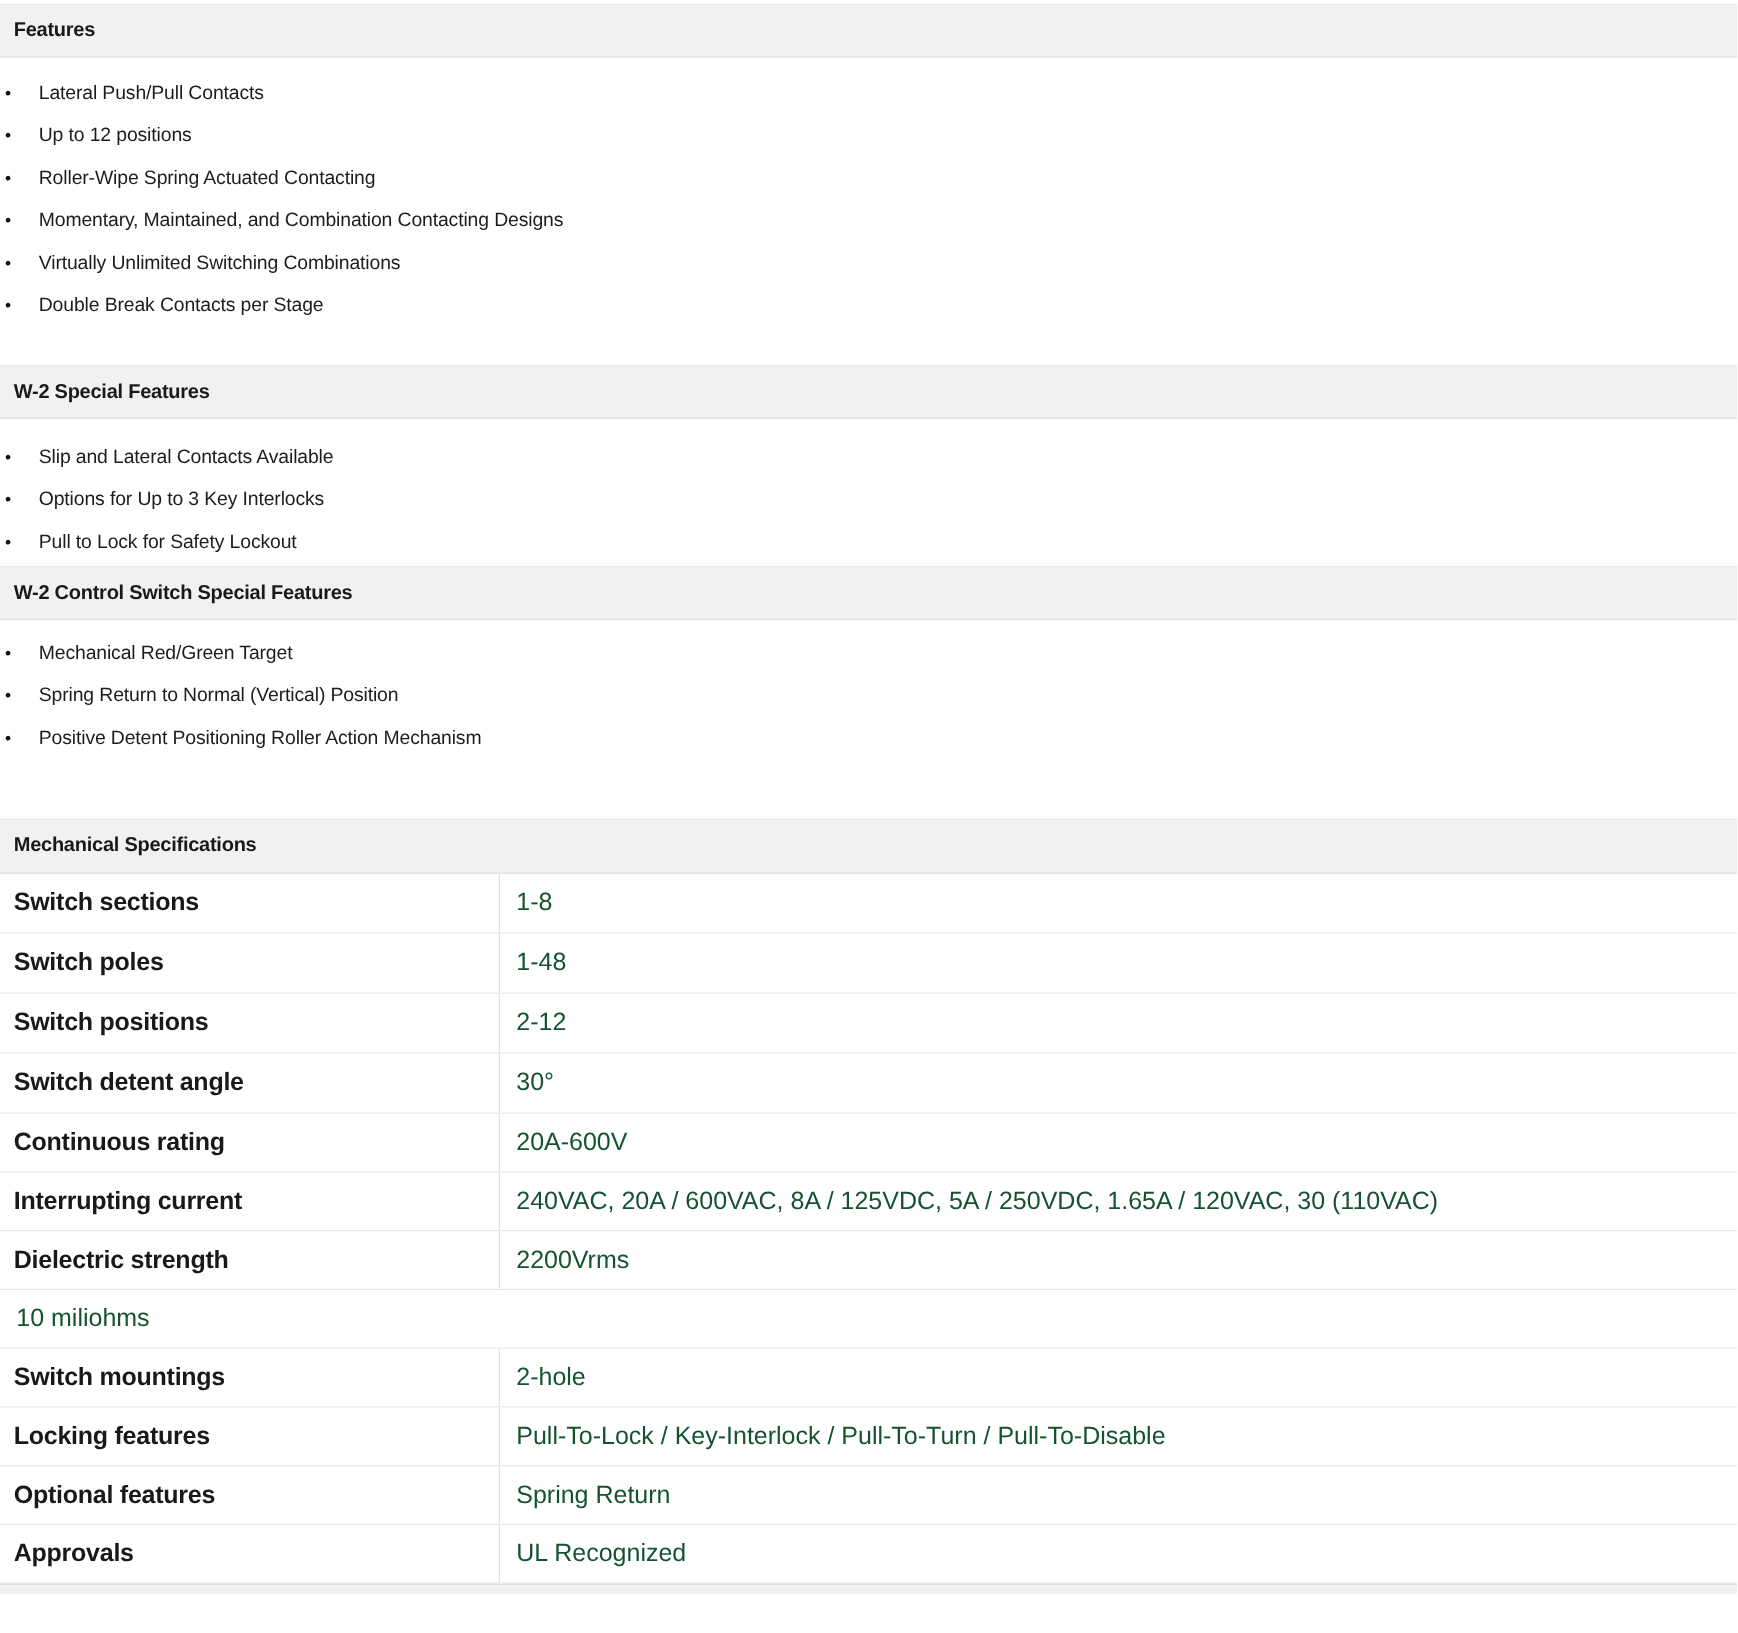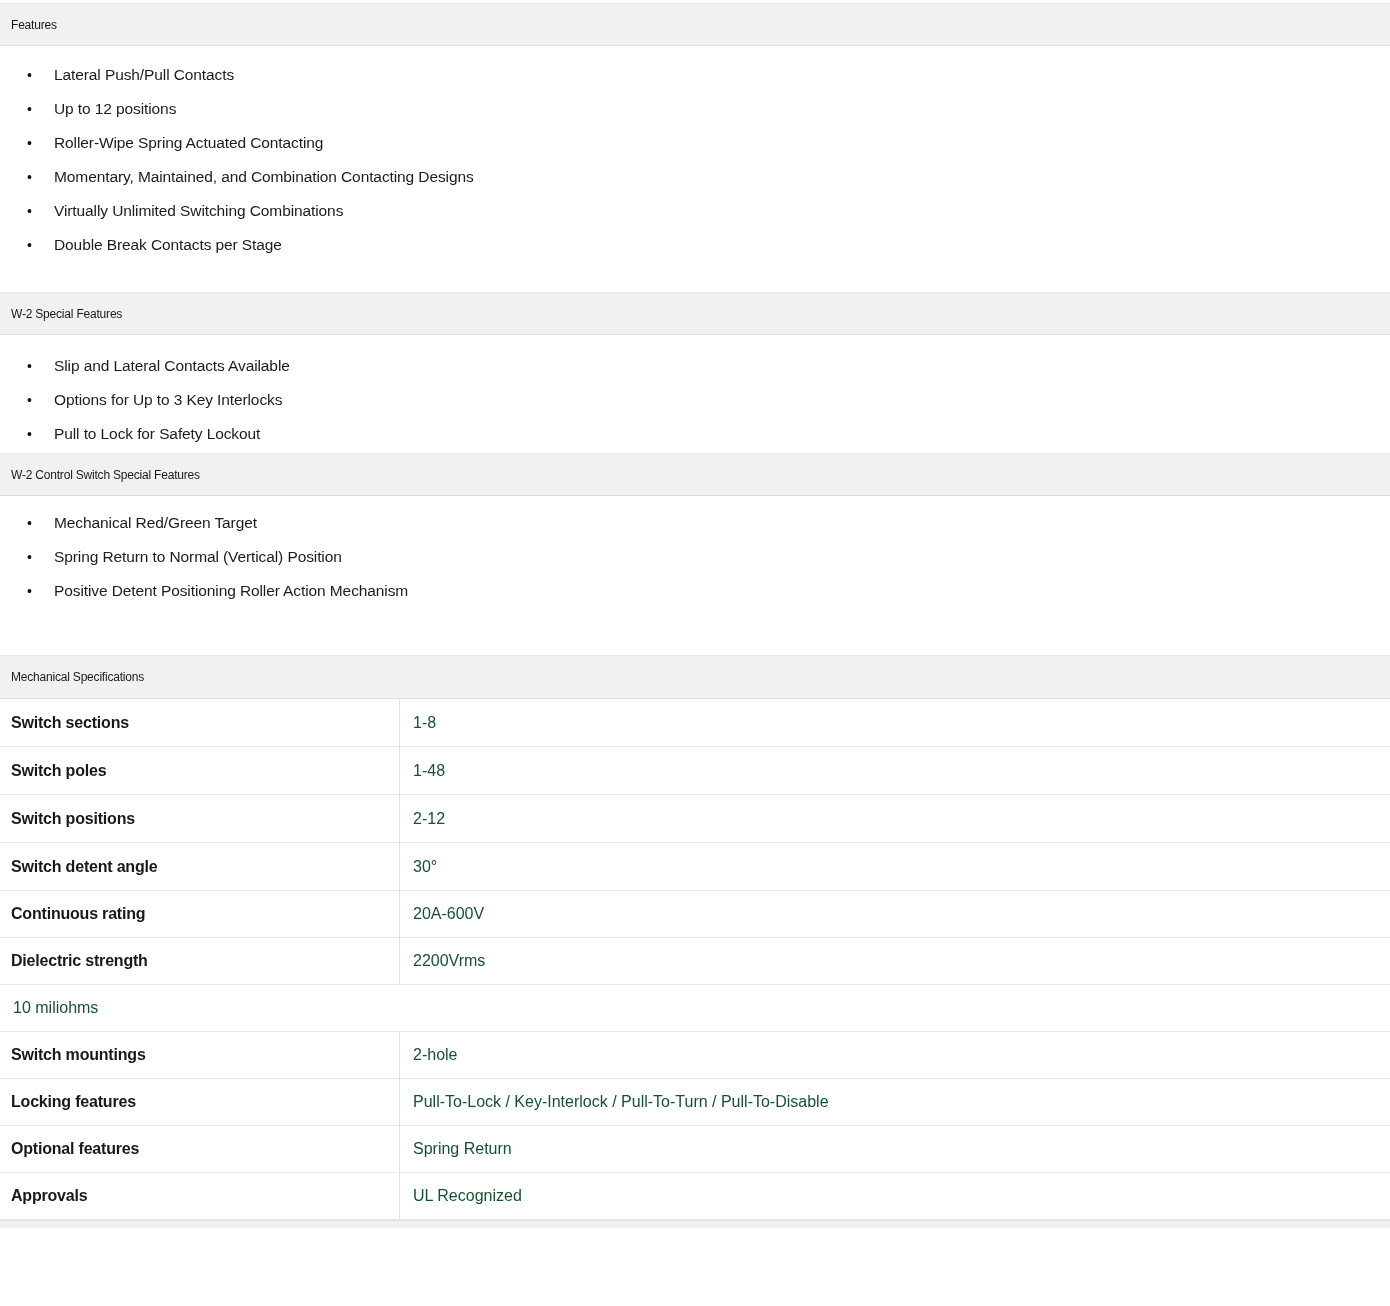--- a/index.html
+++ b/index.html
@@ -17,51 +17,51 @@
   }
   
   .band {
     background: #f1f1f1;
     border-top: 1px solid #e9e9e9;
     border-bottom: 1px solid #dedede;
     height: 43px;
     display: flex;
     align-items: center;
     padding-left: 11px;
-    font-weight: normal;
-    font-size: 12px;
+    font-weight: bold;
+    font-size: 16px;
     letter-spacing: -0.2px;
     color: #191919;
   }
   .band.first { margin-top: 3px; height: 43px; }
   .band.gap-above { margin-top: 21px; height: 44px; }
 
   
   .bullets { padding-top: 12px; }
   .bullets.pb-lg { padding-bottom: 30px; }
   .bullets.pb-sm { padding-bottom: 2px; padding-top: 14px; }
   .bullets.pb-md { padding-bottom: 26px; padding-top: 10px; }
   .bullet-item {
     display: flex;
     align-items: center;
     height: 34px;
-    padding-left: 27px;
+    padding-left: 4px;
     font-size: 15.5px;
     letter-spacing: -0.1px;
   }
   .dot { width: 27px; flex: 0 0 27px; }
   .dot::before { content: "\2022"; font-size: 14px; color: #111; }
 
   
   .spec-row {
     display: flex;
     align-items: stretch;
     height: 48px;
     border-bottom: 1px solid #e8e8e8;
-    font-size: 16px;
+    font-size: 20px;
   }
   .spec-row.h47 { height: 47px; }
   .spec-label {
     width: 400px;
     flex: 0 0 400px;
     padding-left: 11px;
     font-weight: bold;
     letter-spacing: -0.2px;
     border-right: 1px solid #e2e2e2;
     display: flex;
@@ -167,20 +167,24 @@
       <div class="spec-value">30°</div>
     </div>
   </div>
 
   <div>
     <div class="spec-row h47">
       <div class="spec-label">Continuous rating</div>
       <div class="spec-value">20A-600V</div>
     </div>
     <div class="spec-row h47">
+      <div class="spec-label">Interrupting current</div>
+      <div class="spec-value">240VAC, 20A / 600VAC, 8A / 125VDC, 5A / 250VDC, 1.65A / 120VAC, 30 (110VAC)</div>
+    </div>
+    <div class="spec-row h47">
       <div class="spec-label">Dielectric strength</div>
       <div class="spec-value">2200Vrms</div>
     </div>
     <div class="spec-row h47">
       <div class="spec-value">10 miliohms</div>
     </div>
     <div class="spec-row h47">
       <div class="spec-label">Switch mountings</div>
       <div class="spec-value">2-hole</div>
     </div>

